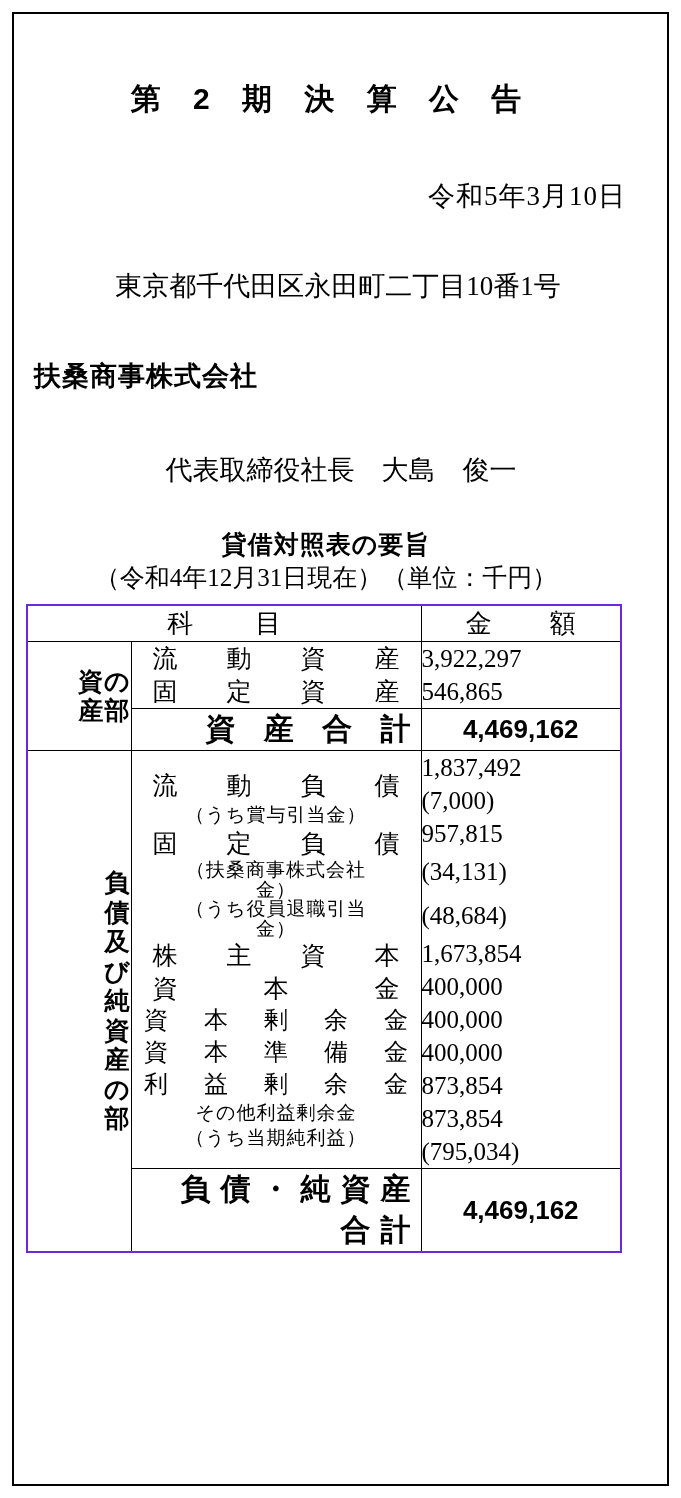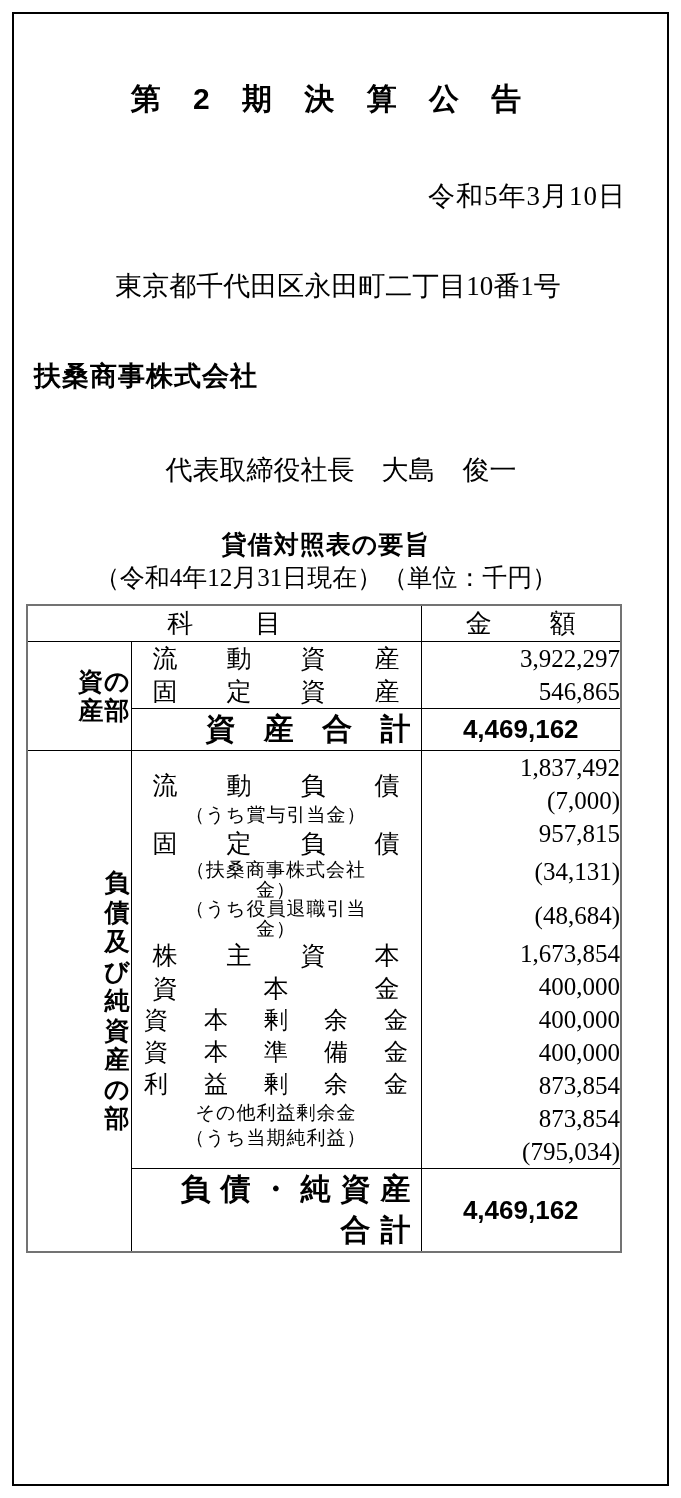--- a/index.html
+++ b/index.html
@@ -93,21 +93,21 @@
     margin-top: 10px;
     border-collapse: collapse;
     width: 596px;
     table-layout: fixed;
     font-size: 24px;
   }
   table.bs, table.bs td {
     border: 1px solid #000;
   }
   table.bs {
-    border: 2px solid #737373;
+    border: 2px solid #6d28d9;
   }
   table.bs td {
     vertical-align: middle;
     padding: 0;
   }
   .col-head { width: 104px; }
   .col-item { width: 290px; }
   .col-amt  { width: 200px; }
 
   .hdr-item {
@@ -158,21 +158,20 @@
     text-indent: 0;
     line-height: 1.05;
   }
   .rline.tight {
     letter-spacing: 6px;
     text-indent: 6px;
     font-size: 24px;
   }
   .amts {
     padding: 8px 14px 9px 0;
-    text-align: right;
     margin-top: 11px;
   }
   .aline {
     display: block;
     font-size: 25px;
     line-height: 1.32;
     white-space: nowrap;
   }
   .aline.sp {
     line-height: 1.74;

